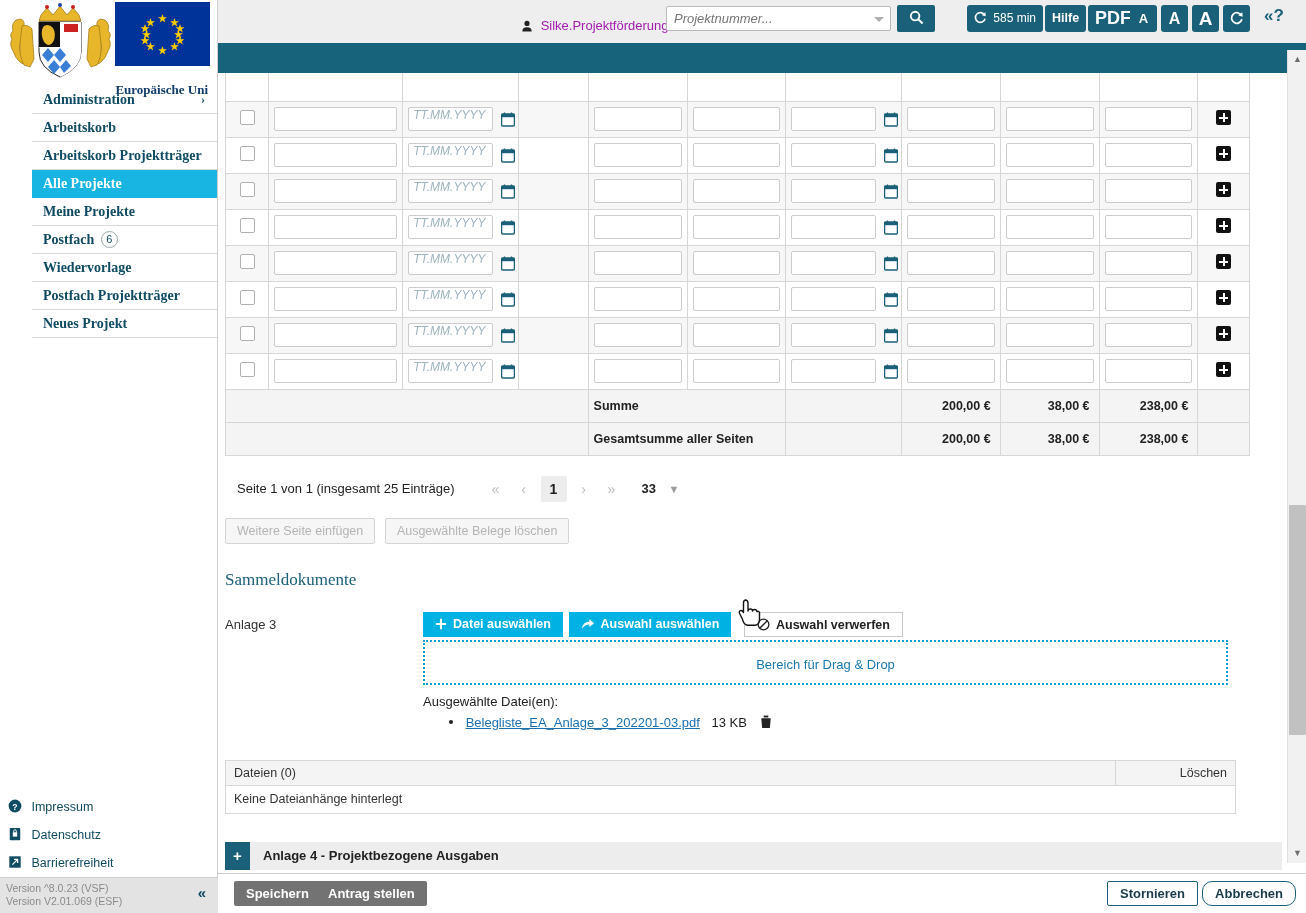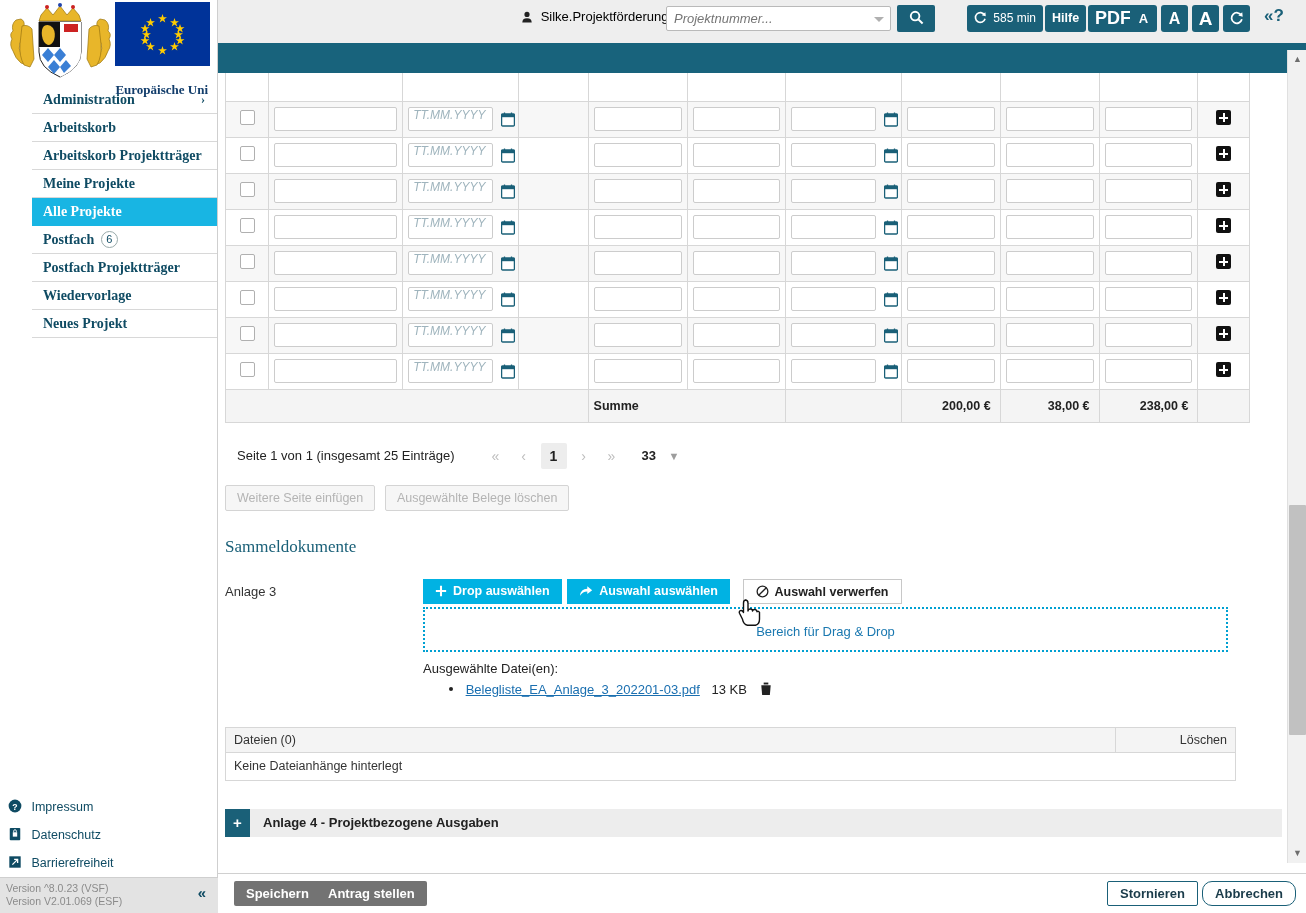--- a/index.html
+++ b/index.html
@@ -95,22 +95,22 @@
   }
 
   
   .topbar {
     position: absolute; left: 218px; top: 0;
     width: 1088px; height: 43px;
     background: #eeeeee;
   }
   .topwrap { position: relative; height: 43px; }
   .user {
-    position: absolute; left: 303px; top: 9px;
-    font-size: 13px; color: #000000; white-space: nowrap;
+    position: absolute; left: 303px; top: 18px;
+    font-size: 13px; color: #a21caf; white-space: nowrap;
   }
   .user .ui { display: inline-block; width: 12px; margin-right: 4px; vertical-align: -2px; }
   .searchbox {
     position: absolute; left: 448px; top: 6px;
     width: 225px; height: 25px;
     background: #fff; border: 1px solid #b9b9b9;
     border-radius: 2px;
   }
   .searchbox input {
     position: absolute; left: 0; top: 0;
@@ -472,35 +472,35 @@
       <div class="nav-item">
         <span>Administration</span>
         <span class="chev">›</span>
       </div>
       <div class="nav-item">
         <span>Arbeitskorb</span>
       </div>
       <div class="nav-item">
         <span>Arbeitskorb Projektträger</span>
       </div>
+      <div class="nav-item active">
+        <span>Alle Projekte</span>
+      </div>
       <div class="nav-item">
         <span>Meine Projekte</span>
-      </div>
-      <div class="nav-item active">
-        <span>Alle Projekte</span>
       </div>
       <div class="nav-item">
         <span>Postfach</span>
         <span class="badge">6</span>
       </div>
       <div class="nav-item">
+        <span>Wiedervorlage</span>
+      </div>
+      <div class="nav-item">
         <span>Postfach Projektträger</span>
-      </div>
-      <div class="nav-item">
-        <span>Wiedervorlage</span>
       </div>
       <div class="nav-item">
         <span>Neues Projekt</span>
       </div>
     </div>
 
     <div class="footlinks">
       <div class="footlink">
         <span class="fi">
           <svg viewBox="0 0 16 16" width="14" height="14">
@@ -973,20 +973,30 @@
           <tr class="sumrow">
             <td colspan="3" style="border-right:0"></td>
             <td style="border-left:0;border-right:0"></td>
             <td class="lbl" colspan="2">Summe</td>
             <td></td>
             <td class="num">200,00 €</td>
             <td class="num">38,00 €</td>
             <td class="num">238,00 €</td>
             <td></td>
           </tr>
+          <tr class="sumrow">
+            <td colspan="3" class="noborder-t" style="border-right:0"></td>
+            <td class="noborder-t" style="border-left:0;border-right:0"></td>
+            <td class="lbl noborder-t" colspan="2">Gesamtsumme aller Seiten</td>
+            <td class="noborder-t"></td>
+            <td class="num noborder-t">200,00 €</td>
+            <td class="num noborder-t">38,00 €</td>
+            <td class="num noborder-t">238,00 €</td>
+            <td class="noborder-t"></td>
+          </tr>
         </tbody>
       </table>
 
       <div class="pager">
         <span class="info">Seite 1 von 1 (insgesamt 25 Einträge)</span>
         <span class="pg" style="margin-left:30px">«</span>
         <span class="pg">‹</span>
         <span class="pg cur">1</span>
         <span class="pg">›</span>
         <span class="pg">»</span>
@@ -1005,21 +1015,21 @@
 
       <div class="docrow">
         <div class="anlage-lbl">Anlage 3</div>
 
         <div class="btnstrip">
           <button class="cbtn">
             <span class="bi">
               <svg viewBox="0 0 14 14" width="12" height="12">
                   <path d="M7 1 v12 M1 7 h12" stroke="#fff" stroke-width="2.4"></path>
                 </svg>
-            </span><span>Drop auswählen</span>
+            </span><span>Datei auswählen</span>
           </button>
           <button class="cbtn">
             <span class="bi">
               <svg viewBox="0 0 16 14" width="14" height="12">
                   <path d="M1 12.5 q1 -8 8.5 -8 V1.5 L15.2 6 l-5.7 4.5 V7.5 q-5.5 0 -8.5 5 z" fill="#fff"></path>
                 </svg>
             </span><span>Auswahl auswählen</span>
           </button>
           <button class="cbtn outline">
             <span class="bi">

